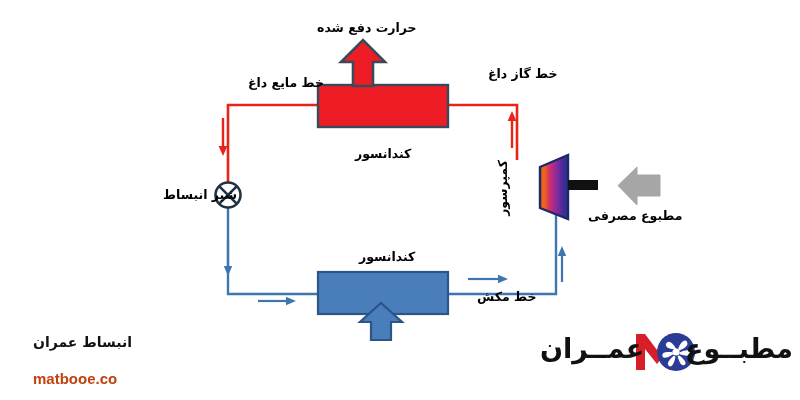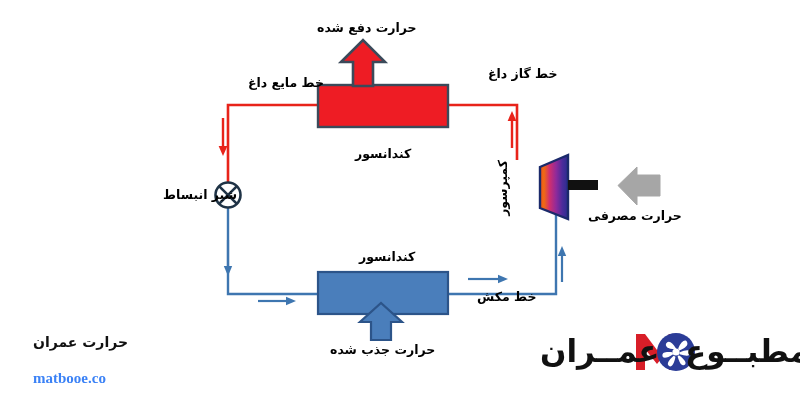--- a/index.html
+++ b/index.html
@@ -35,27 +35,27 @@
     font-size: 14px;
     font-weight: 700;
     color: #111111;
     direction: rtl;
     white-space: nowrap;
   }
   .brand-url {
     position: absolute;
     font-size: 15px;
     font-weight: 700;
-    color: #3b82f6;
+    color: #c2410c;
     white-space: nowrap;
-    font-family: Liberation Serif, serif;
+    font-family: Liberation Sans, sans-serif;
   }
   .logo-text {
     position: absolute;
-    font-size: 31px;
+    font-size: 27px;
     font-weight: 700;
     color: #111111;
     direction: rtl;
     white-space: nowrap;
     letter-spacing: 0px;
   }
   svg { display: block; }
 </style>
 </head>
 <body>
@@ -171,29 +171,28 @@
   <div class="lbl lbl-diagram" style="top:77px; left:248px;">خط مایع داغ</div>
 
   <div class="lbl lbl-diagram" style="top:68px; left:452px;margin-left:36px;">خط گاز داغ</div>
 
   <div class="lbl lbl-diagram" style="top:148px; left:355px;">کندانسور</div>
 
   <div class="lbl lbl-diagram" style="top:189px; left:163px;text-align:right;">شیر انبساط</div>
 
   <div class="lbl lbl-diagram" style="top:160px; left:497px; writing-mode:vertical-rl; text-orientation:mixed; transform:rotate(180deg); transform-origin:center;">کمپرسور</div>
 
-  <div class="lbl lbl-diagram" style="top:210px; left:588px;">حرارت مصرفی</div>
+  <div class="lbl lbl-diagram" style="top:210px; left:588px;">مطبوع مصرفی</div>
 
   <div class="lbl lbl-diagram" style="top:251px; left:359px;">کندانسور</div>
 
   <div class="lbl lbl-diagram" style="top:291px; left:477px;">خط مکش</div>
 
-  <div class="lbl lbl-diagram" style="top:344px; left:330px;">حرارت جذب شده</div>
 
-  <div class="brand-fa" style="top:334px; left:33px;">حرارت عمران</div>
+  <div class="brand-fa" style="top:334px; left:33px;">انبساط عمران</div>
 
   <div class="brand-url" style="top:370px; left:33px;">matbooe.co</div>
 
   <div class="logo-text" style="top:333px; left:685px;">مطبــوع</div>
 
   <div class="logo-text" style="top:333px; left:540px;">عمــران</div>
 
 </div>
 
 </body></html>

